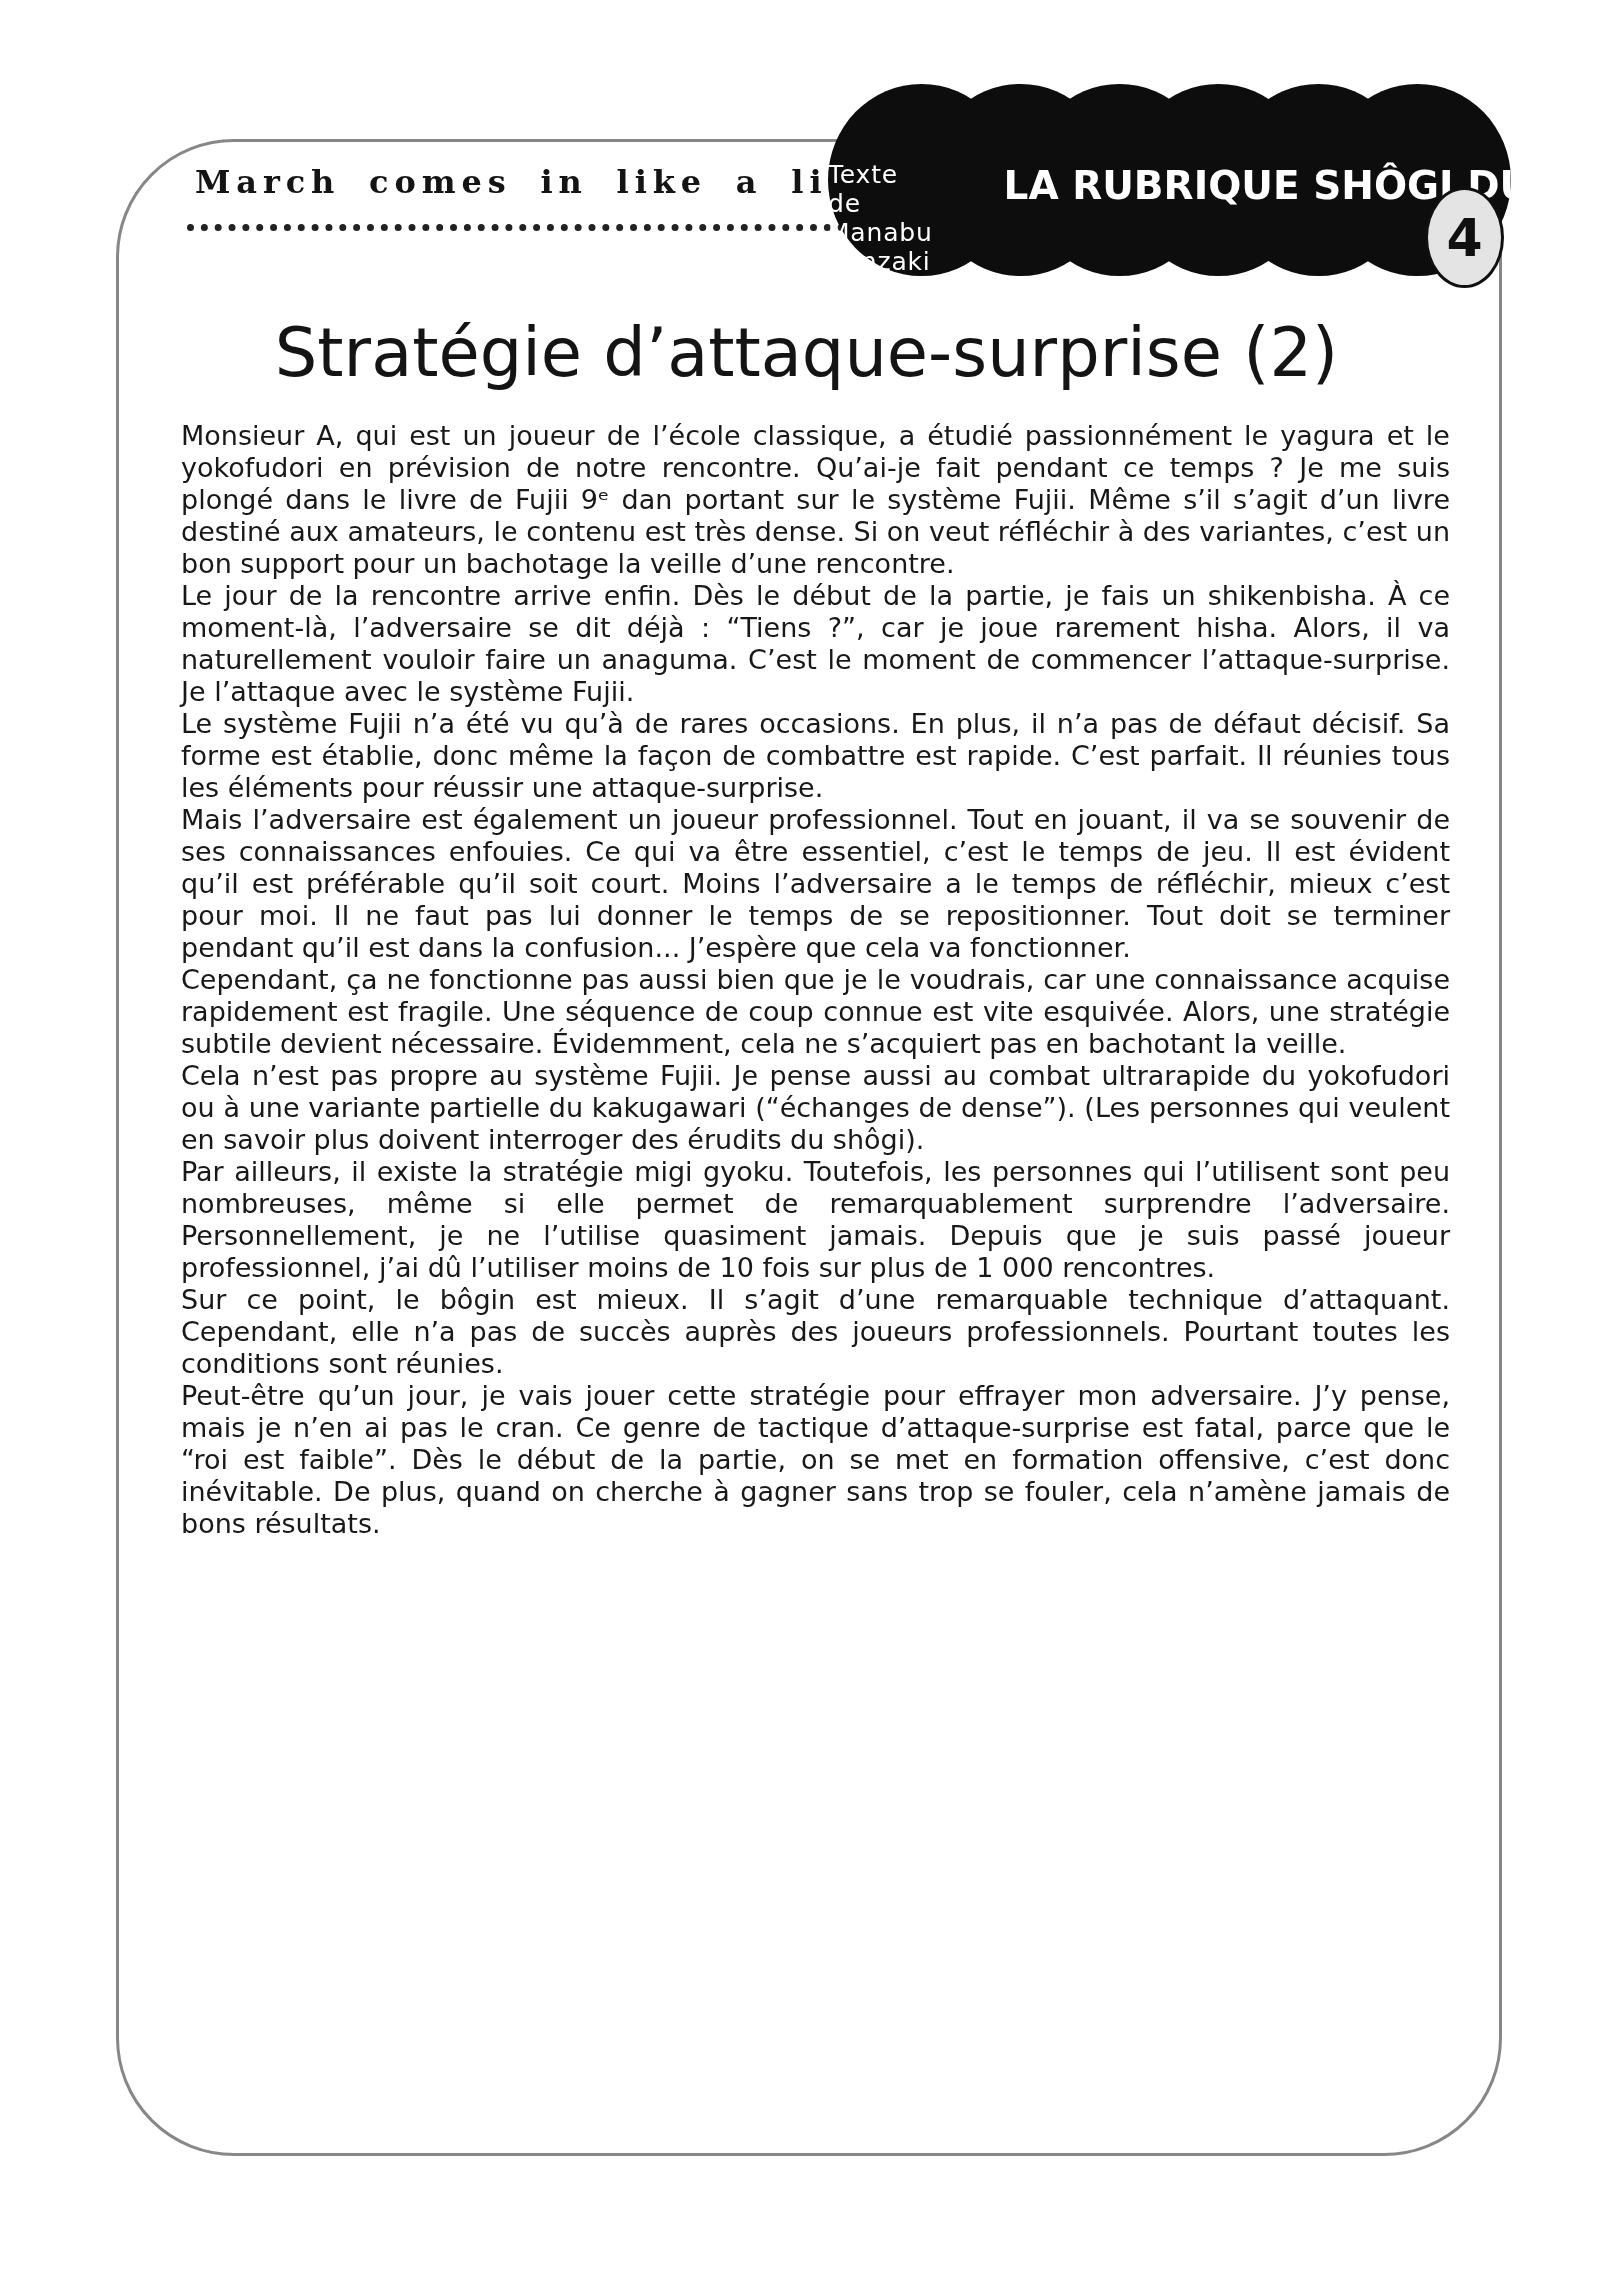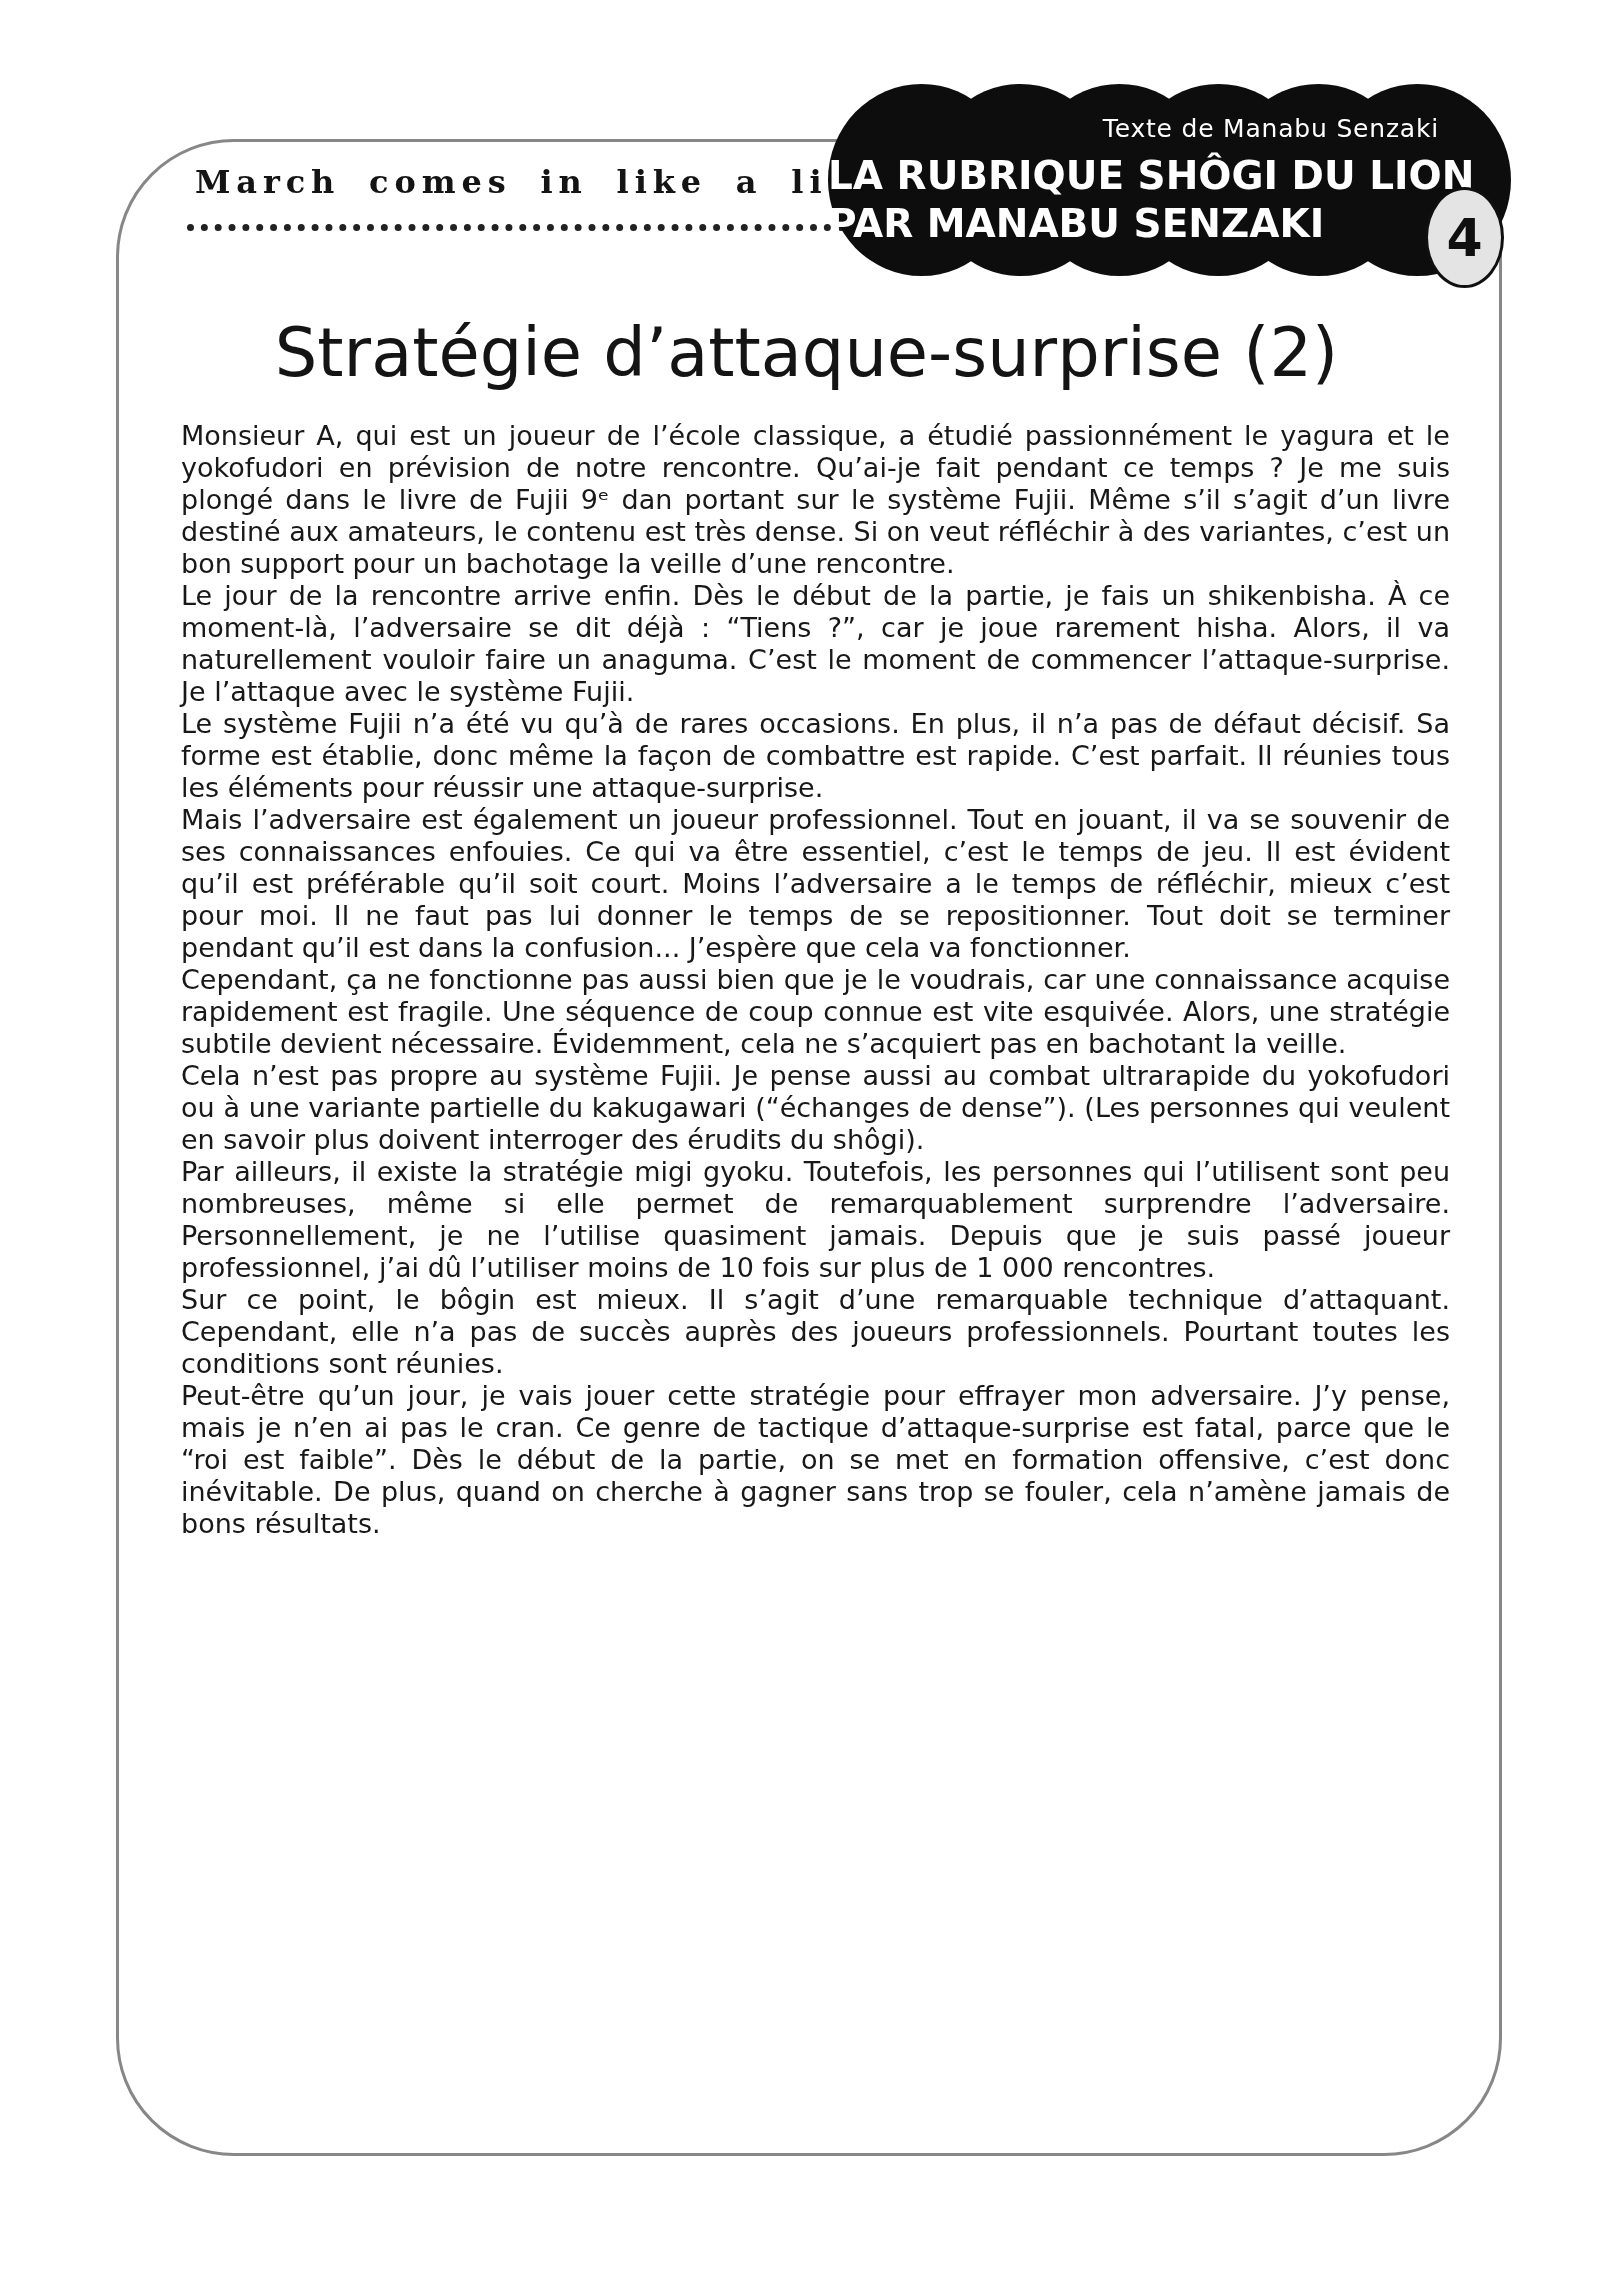--- a/index.html
+++ b/index.html
@@ -24,21 +24,21 @@
   
   .banner { position:absolute; left:828px; top:84px; width:682px; height:192px; }
   .lobe {
     position:absolute; top:0; width:187px; height:192px; border-radius:50%;
     background:#0d0d0d;
   }
   .lobe.l0{left:0;} .lobe.l1{left:99px;} .lobe.l2{left:198px;}
   .lobe.l3{left:297px;} .lobe.l4{left:397px;} .lobe.l5{left:496px;}
   .banner-text {
     position:absolute; left:0; top:0; width:100%; height:100%;
-    display:flex; flex-direction:column; color:#ffffff;
+    display:flex; flex-direction:row; align-items:center; color:#ffffff;
   }
   .banner-credit {
     align-self:flex-end; margin:30px 71px 0 0; font-size:25px; letter-spacing:0.8px;
   }
   .banner-line1 {
     margin-top:10px; font-size:39px; font-weight:bold; letter-spacing:0px;
     white-space:nowrap;
   }
   .banner-line2 {
     margin-top:3.4px; margin-right:50px; font-size:39px; font-weight:bold;

